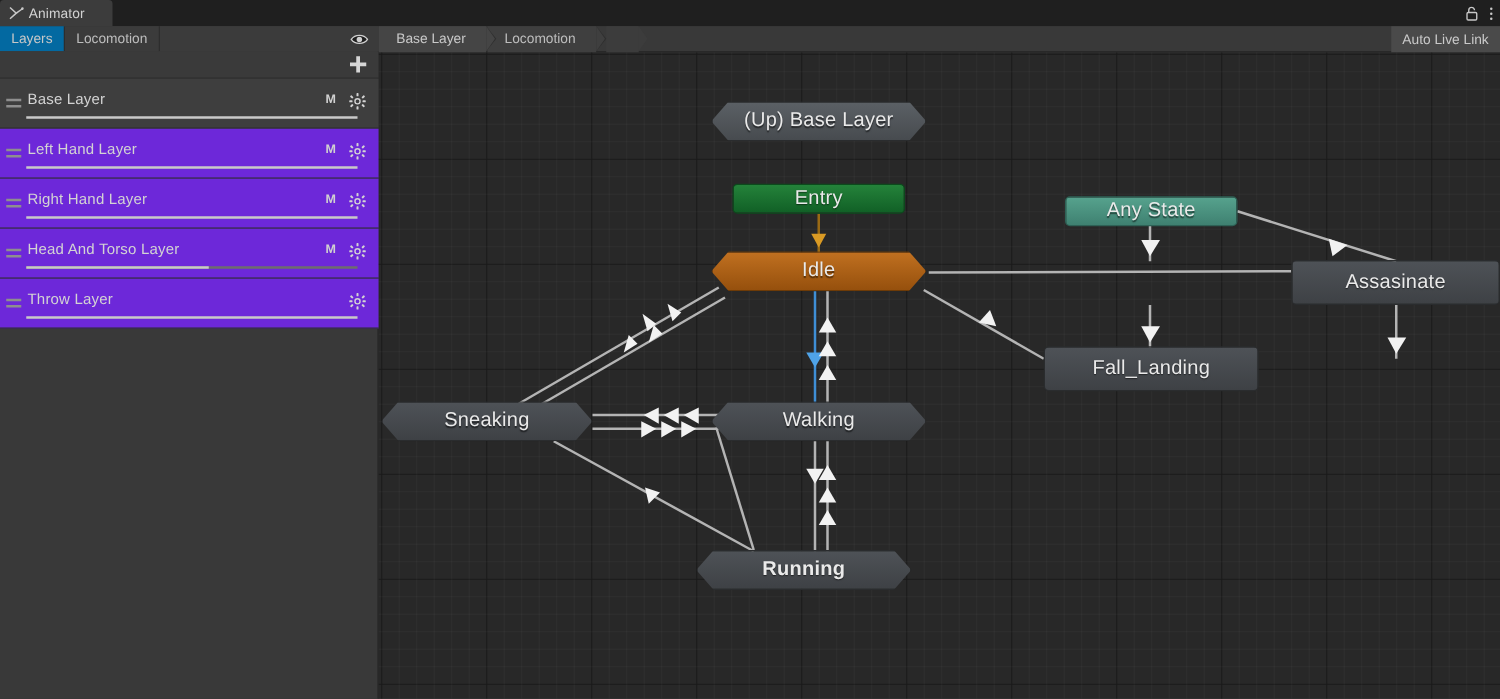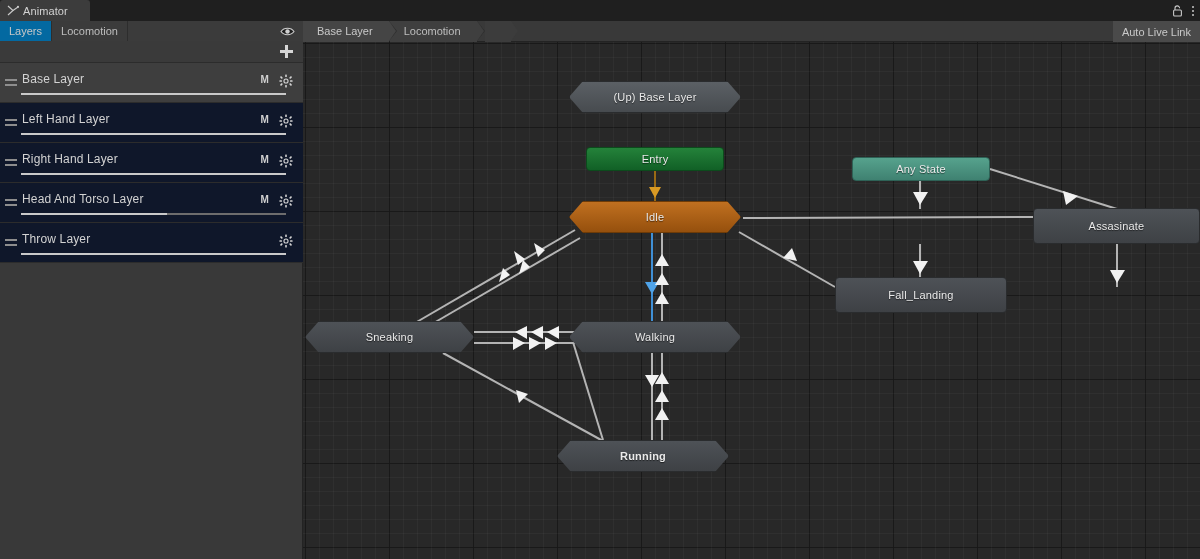--- a/index.html
+++ b/index.html
@@ -64,21 +64,21 @@
     content: ""; position: absolute; background: #d6d6d6;
   }
   .plus-icon::before { left: 0; top: 5px; width: 13px; height: 3px; }
   .plus-icon::after { top: 0; left: 5px; height: 13px; width: 3px; }
 
   .layer-list { position: absolute; left: 0; top: 42px; width: 303px; }
   .layer-row {
     position: relative; height: 40px; width: 303px;
     border-bottom: 1px solid #2c2c2c; background: #3e3e3e;
   }
-  .layer-row.alt { background: #0f172a; }
+  .layer-row.alt { background: #6d28d9; }
   .grip {
     position: absolute; left: 5px; top: 16px; width: 12px; height: 7px;
   }
   .grip i { display: block; height: 2px; background: #8e8e8e; margin-bottom: 3px; }
   .layer-name {
     position: absolute; left: 22px; top: 9px;
     font-size: 12px; color: #d3d3d3; letter-spacing: .15px;
   }
   .layer-slider {
     position: absolute; left: 21px; top: 30px; width: 265px; height: 2px;
@@ -139,21 +139,21 @@
       linear-gradient(to bottom, rgba(0,0,0,.55) 1px, transparent 1px);
     background-size: 14px 14px, 14px 14px, 84px 84px, 84px 84px;
     background-position: 2px 0px, 0px 1px, 2px 0px, 0px 1px;
     overflow: hidden;
   }
   .edges { position: absolute; left: 0; top: 0; width: 897px; height: 517px; }
 
   
   .node {
     position: absolute; display: flex; align-items: center; justify-content: center;
-    font-size: 11px; color: #eaeaea; letter-spacing: .2px; text-align: center;
+    font-size: 16px; color: #eaeaea; letter-spacing: .2px; text-align: center;
     z-index: 5; text-shadow: 0 1px 1px rgba(0,0,0,.55);
   }
   .node.hex {
     clip-path: polygon(14px 0, calc(100% - 14px) 0, 100% 50%, calc(100% - 14px) 100%, 14px 100%, 0 50%);
   }
   .node.rect { border-radius: 4px; }
   .n-gray   { background: linear-gradient(#4e5257, #3e4145); border: 1px solid #2a2c2e; }
   .n-up     { background: linear-gradient(#5b6065, #474b4f); border: 1px solid #2a2c2e; }
   .n-orange { background: linear-gradient(#c07020, #96500d); border: 1px solid #6e3b07; }
   .n-green  { background: linear-gradient(#24823a, #116026); border: 1px solid #0c4a1c; }

